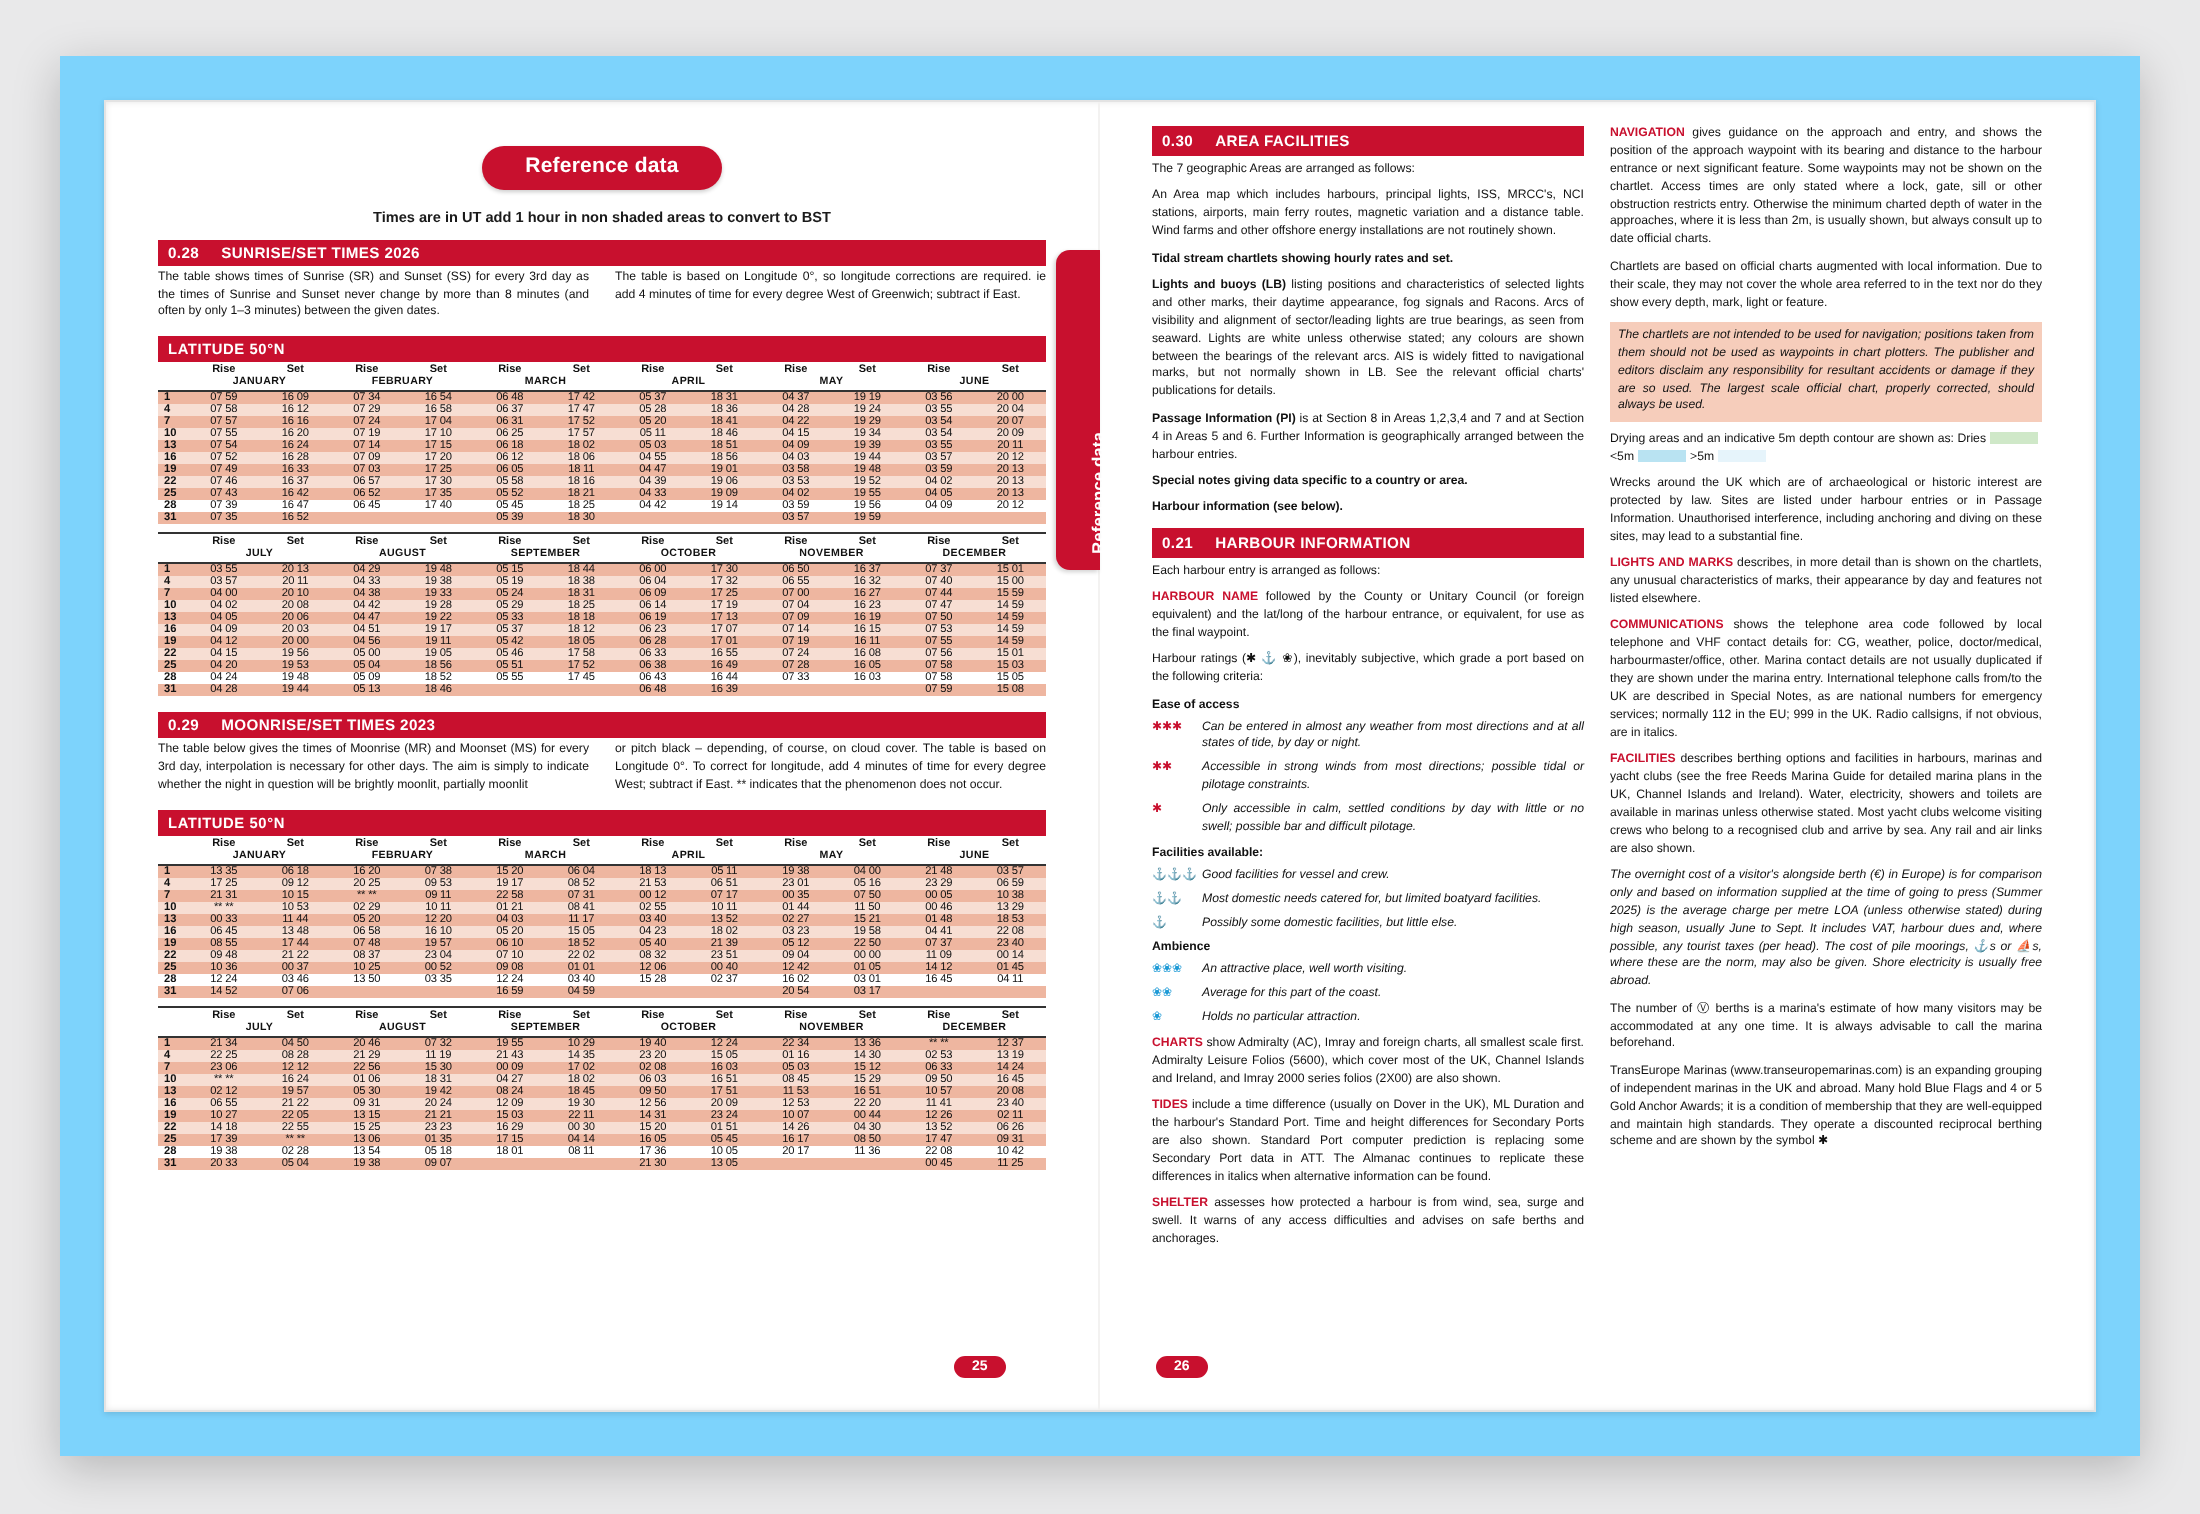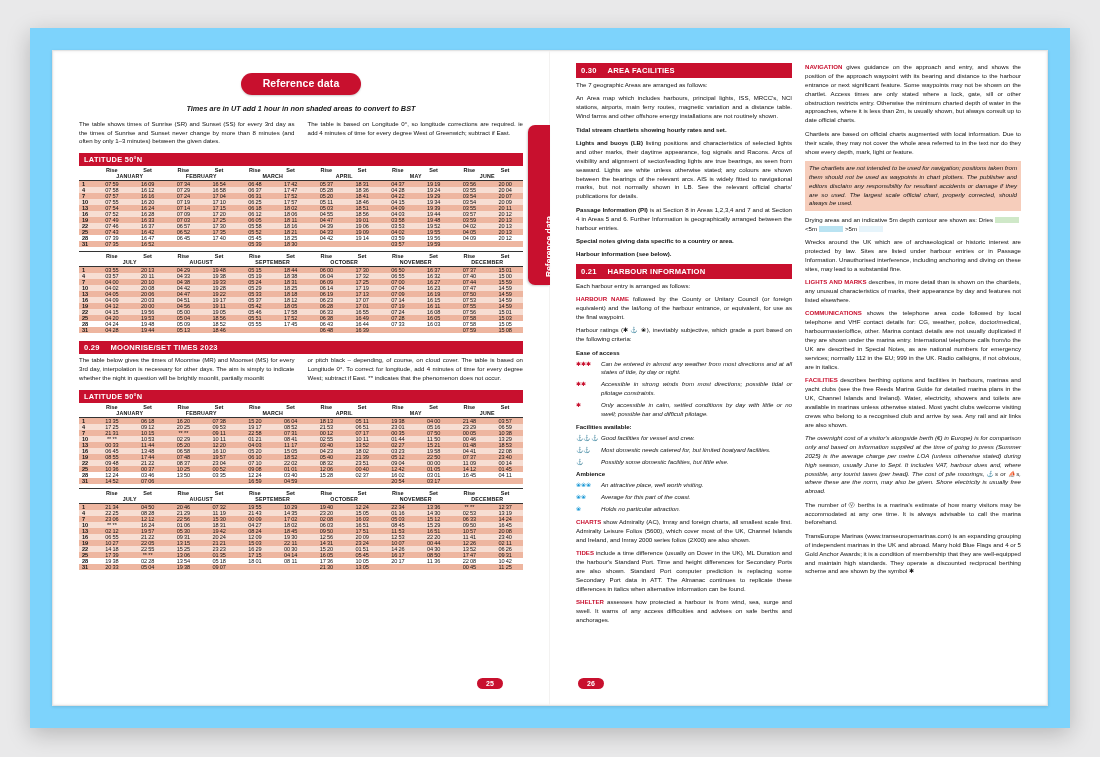--- a/index.html
+++ b/index.html
@@ -44,21 +44,21 @@
     box-shadow:-1px 1px 2px rgba(0,0,0,.18);
   }
   #side-tab span {
     display:block; color:#fff; font-size:8.5px; font-weight:bold;
     white-space:nowrap;
     transform: rotate(-90deg);
     transform-origin: left top;
     position:absolute; left:16px; top:152px;
   }
 
-  .intro-line { text-align:center; font-size:7.3px; color:#1a1a1a; margin:9px 0 7px; font-weight:600;font-style:italic;}
+  .intro-line { text-align:center; font-size:7.3px; color:#1a1a1a; margin:9px 0 7px; font-weight:600;}
 
   
   .secbar {
     background:#c8102e; color:#fff; font-weight:bold; font-size:7.6px;
     padding:2px 5px; display:flex; gap:11px; letter-spacing:.2px;
   }
   .subbar {
     background:#c8102e; color:#fff; font-weight:bold; font-size:7.4px;
     padding:2px 5px; letter-spacing:.3px;
   }
@@ -121,20 +121,24 @@
         <span>Reference data</span>
       </div>
 
       <div class="pill-wrap">
         <span class="pill">Reference data</span>
       </div>
 
       <div class="pad">
         <div class="intro-line">Times are in UT    add 1 hour in non shaded areas to convert to BST</div>
 
+        <div class="secbar">
+          <span>0.28</span>
+          <span>SUNRISE/SET  TIMES 2026</span>
+        </div>
         <div class="twocol">
           <div class="bodytext">
               <p>The table shows times of Sunrise (SR) and Sunset (SS) for every 3rd day as the times of Sunrise and Sunset never change by more than 8 minutes (and often by only 1–3 minutes) between the given dates.</p>
             </div>
           <div class="bodytext">
               <p>The table is based on Longitude 0°, so longitude corrections are required. ie add 4 minutes of time for every degree West of Greenwich; subtract if East.</p>
             </div>
         </div>
 
         <div class="subbar" style="margin-top:3px">LATITUDE 50°N</div>

